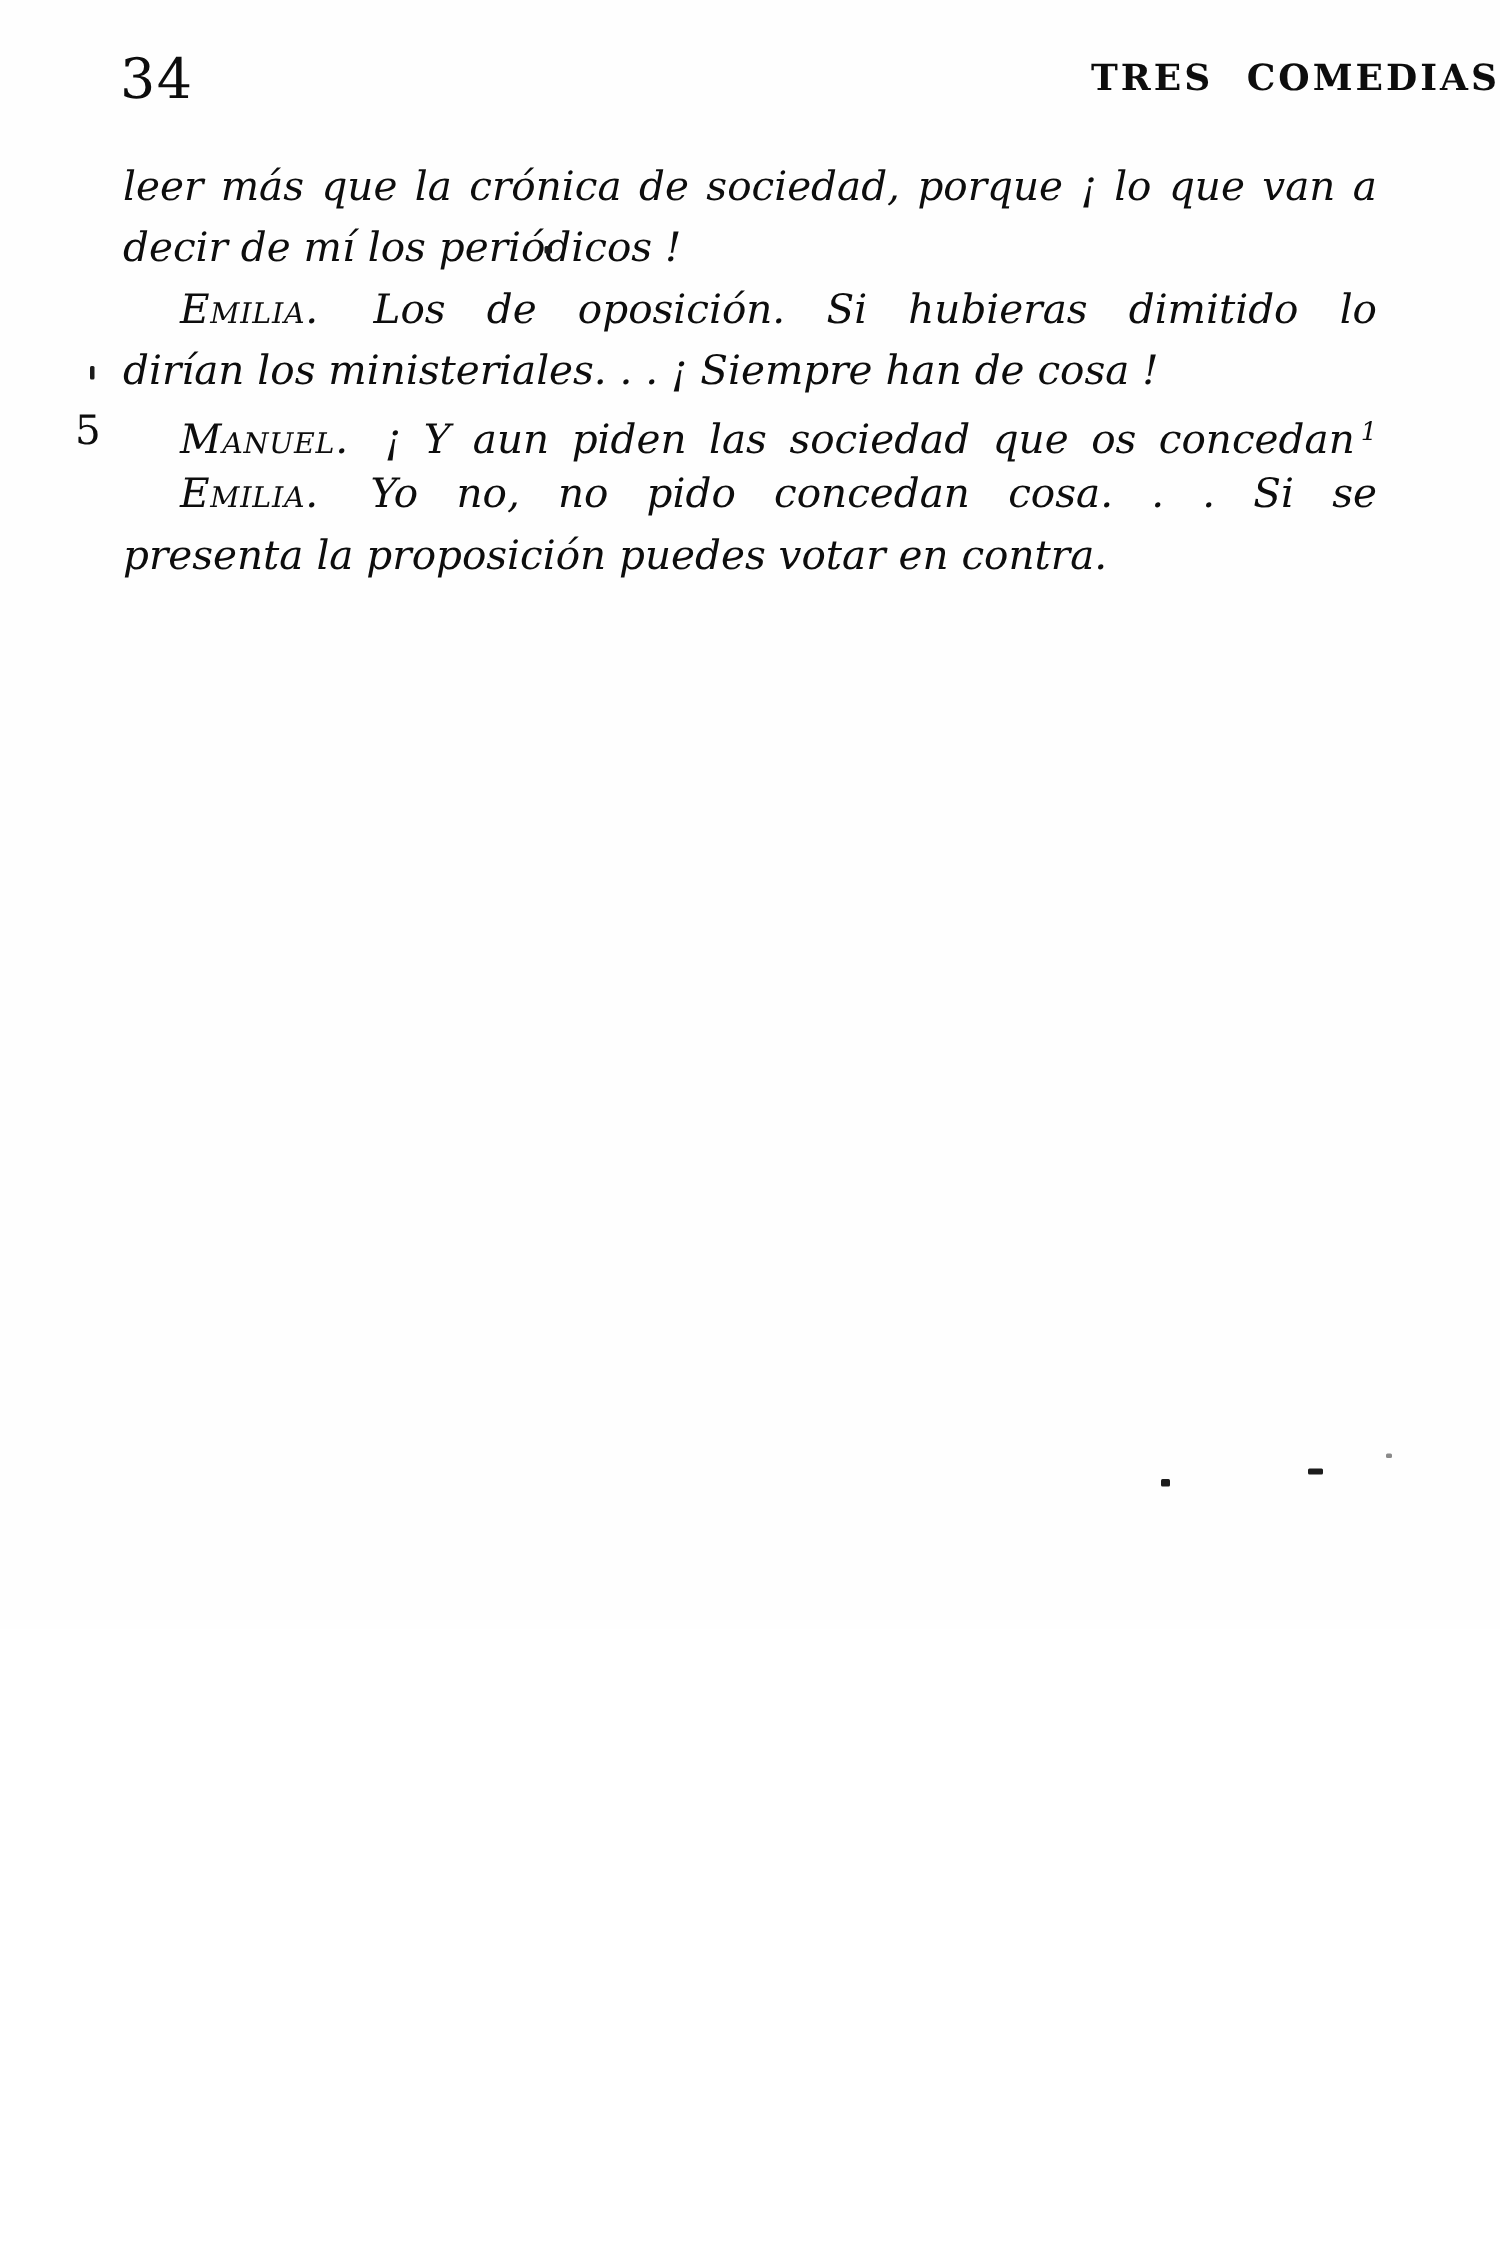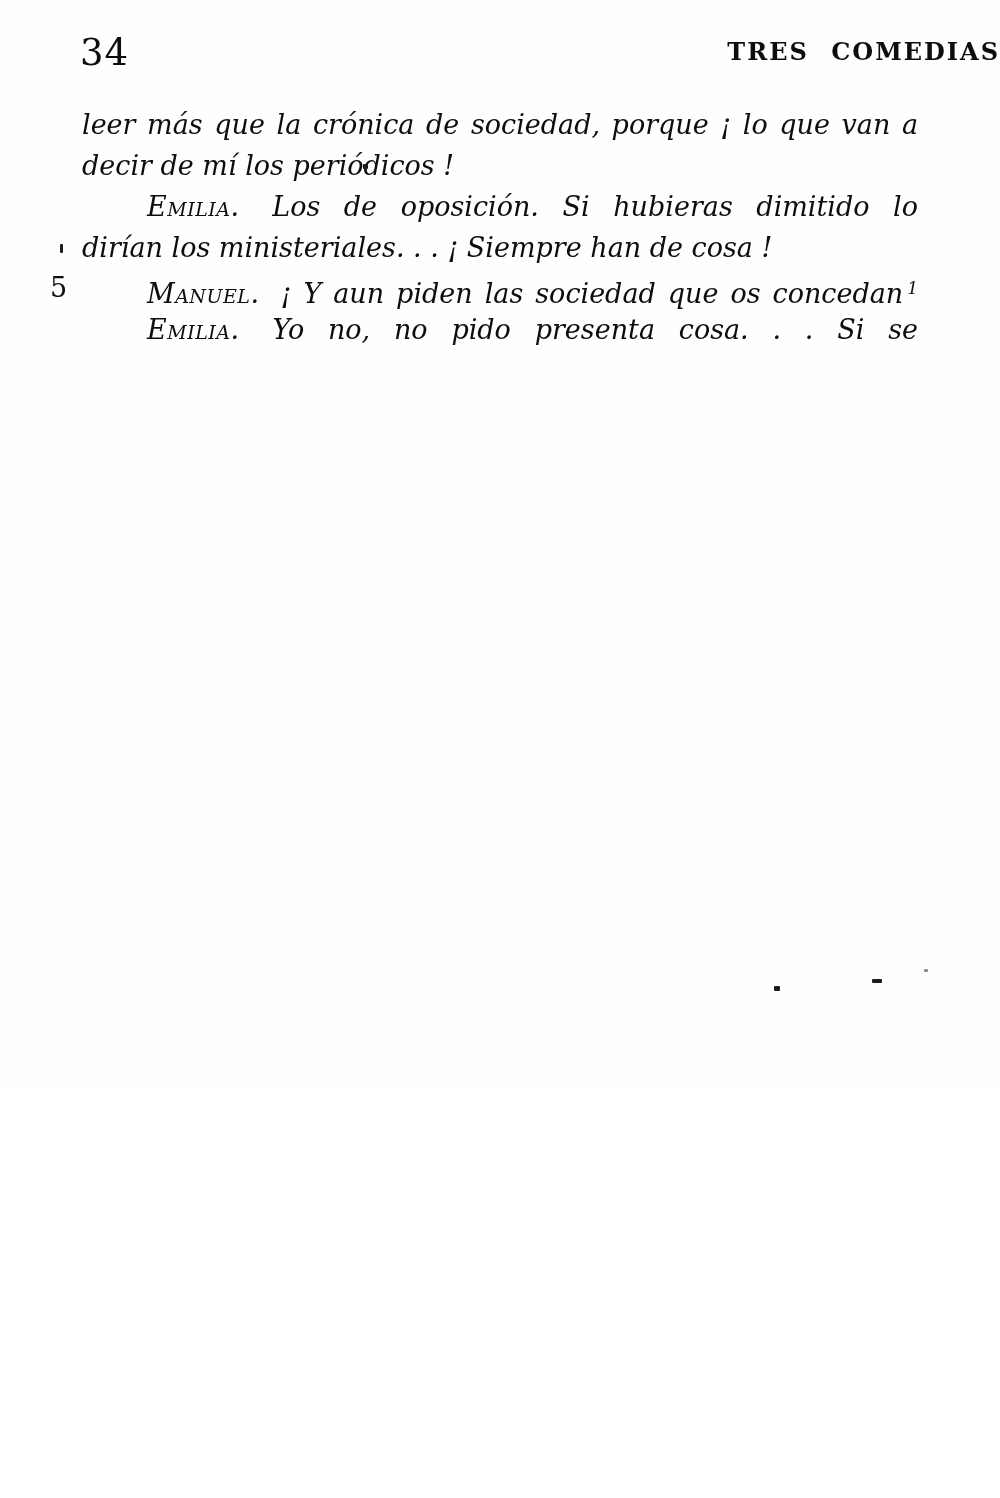--- a/index.html
+++ b/index.html
@@ -53,21 +53,20 @@
     text-align: justify;
     text-align-last: justify;
   }
   .line.indent {
     padding-left: 38px;
   }
   .speaker {
     font-variant: small-caps;
     letter-spacing: 0.5px;
     margin-right: 9px;
-    margin-left: 27px;
   }
   .fnmark {
     font-size: 17px;
     vertical-align: 9px;
     margin-left: 4px;
   }
   .margin-num {
     position: absolute;
     left: 50px;
     top: 274px;
@@ -98,22 +97,23 @@
 
     <div class="line"><span>decir de mí los periódicos !</span></div>
 
     <div class="line justify indent"><span class="speaker">Emilia.</span> <span>Los de oposición. Si hubieras dimitido lo</span></div>
 
     <div class="line"><span>dirían los ministeriales. . . ¡ Siempre han de cosa !</span></div>
 
     <div class="line justify indent"><span class="speaker">Manuel.</span> <span>¡ Y aun piden las sociedad que os concedan</span><span class="fnmark">1</span></div>
 
 
-    <div class="line justify indent"><span class="speaker">Emilia.</span> <span>Yo no, no pido presenta cosa. . . Si se</span></div>
+    <div class="line justify indent"><span class="speaker">Emilia.</span> <span>Yo no, no pido concedan cosa. . . Si se</span></div>
 
+    <div class="line"><span>presenta la proposición puedes votar en contra.</span></div>
 
   </div>
 
   <div class="speck" style="left:363px; top:164px; width:5px; height:5px;"></div>
   <div class="speck" style="left:60px; top:244px; width:3px; height:9px;"></div>
   <div class="speck light" style="left:924px; top:969px; width:4px; height:3px;"></div>
   <div class="speck" style="left:872px; top:979px; width:10px; height:4px;"></div>
   <div class="speck" style="left:774px; top:986px; width:6px; height:5px;"></div>
   <div class="speck" style="left:25px; top:1090px; width:6px; height:5px;"></div>
   <div class="speck" style="left:519px; top:1356px; width:5px; height:4px;"></div>

